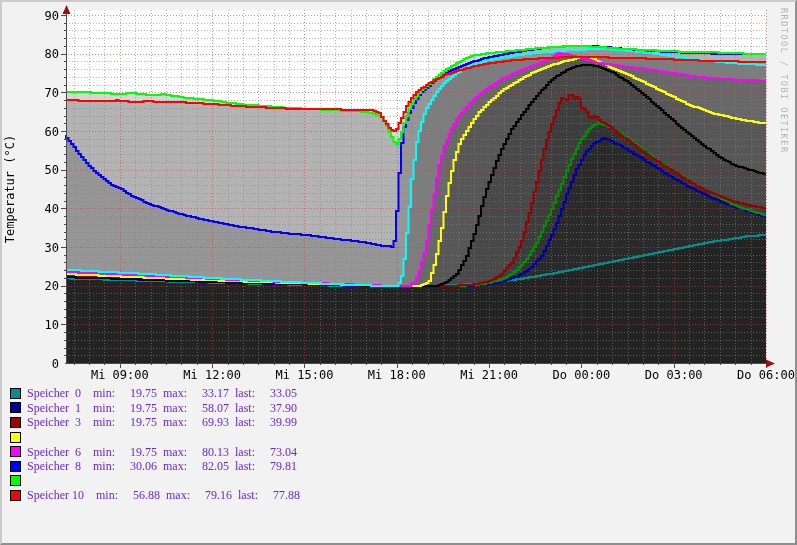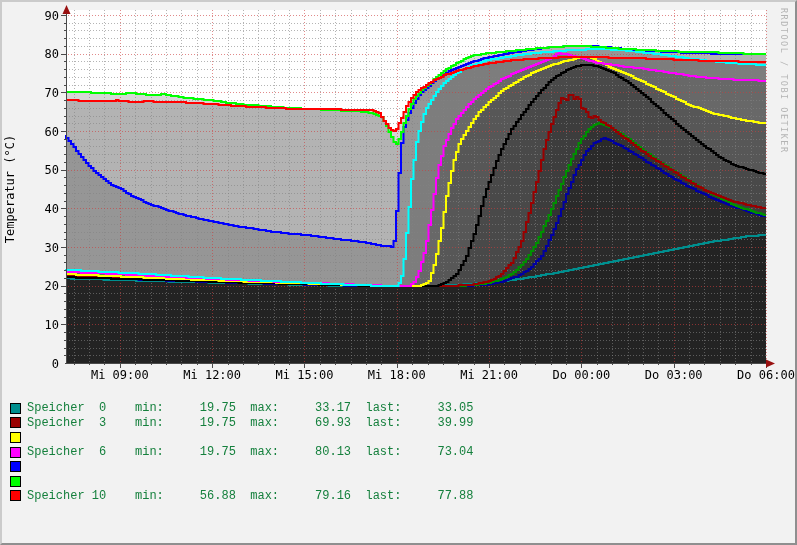--- a/index.html
+++ b/index.html
@@ -8,23 +8,23 @@
     width:797px;height:545px;
     box-sizing:border-box;
     background:#f2f2f2;
     border-style:solid;border-width:2px;
     border-color:#cbcbcb #8f8f8f #8f8f8f #cbcbcb;
     overflow:hidden;
     font-family:"DejaVu Sans Mono","Liberation Mono",monospace;
   }
   #chart-svg{position:absolute;left:0;top:0;}
   #legend{
-    position:absolute;left:8px;top:399px;
-    font-family:Liberation Mono, monospace;
-    font-size:12px;color:#15803d;
+    position:absolute;left:8px;top:384px;
+    font-family:Liberation Serif, serif;
+    font-size:12px;color:#6d28d9;
   }
   .legend-row{display:flex;align-items:center;height:14.6px;}
   .legend-swatch{
     display:inline-block;width:9px;height:9px;
     border:1px solid #000;margin-right:6px;flex:none;
   }
   .legend-text{white-space:pre;line-height:1;}
 </style>
 </head>
 <body>
@@ -272,32 +272,37 @@
       </g>
       <text transform="translate(12 187) rotate(-90)" text-anchor="middle" font-size="12" fill="#000" font-family="DejaVu Sans Mono, Liberation Mono, monospace">Temperatur (°C)</text>
       <text transform="translate(779 6) rotate(90)" font-size="8.5" fill="#b4b4b4" letter-spacing="1.5" font-family="DejaVu Sans Mono, Liberation Mono, monospace">RRDTOOL / TOBI OETIKER</text>
     </svg>
   <div id="legend">
       <div class="legend-row">
         <span class="legend-swatch" style="background: rgb(0, 143, 143);"></span>
         <span class="legend-text">Speicher  0    min:     19.75  max:     33.17  last:     33.05</span>
       </div>
       <div class="legend-row">
+        <span class="legend-swatch" style="background: rgb(0, 0, 160);"></span>
+        <span class="legend-text">Speicher  1    min:     19.75  max:     58.07  last:     37.90</span>
+      </div>
+      <div class="legend-row">
         <span class="legend-swatch" style="background: rgb(153, 0, 0);"></span>
         <span class="legend-text">Speicher  3    min:     19.75  max:     69.93  last:     39.99</span>
       </div>
       <div class="legend-row">
         <span class="legend-swatch" style="background: rgb(255, 255, 0);"></span>
       </div>
       <div class="legend-row">
         <span class="legend-swatch" style="background: rgb(255, 0, 255);"></span>
         <span class="legend-text">Speicher  6    min:     19.75  max:     80.13  last:     73.04</span>
       </div>
       <div class="legend-row">
         <span class="legend-swatch" style="background: rgb(0, 0, 255);"></span>
+        <span class="legend-text">Speicher  8    min:     30.06  max:     82.05  last:     79.81</span>
       </div>
       <div class="legend-row">
         <span class="legend-swatch" style="background: rgb(0, 255, 0);"></span>
       </div>
       <div class="legend-row">
         <span class="legend-swatch" style="background: rgb(255, 0, 0);"></span>
         <span class="legend-text">Speicher 10    min:     56.88  max:     79.16  last:     77.88</span>
       </div>
     </div>
 </div>

